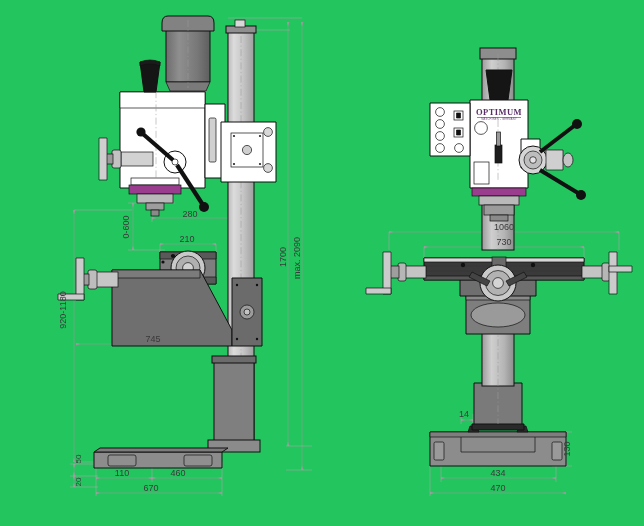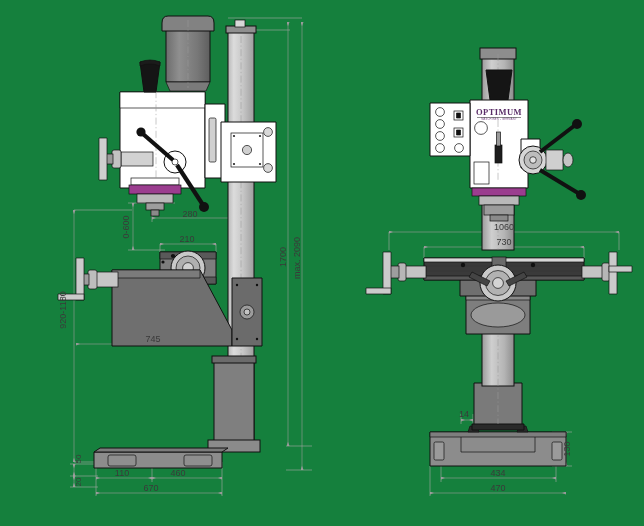--- a/index.html
+++ b/index.html
@@ -6,21 +6,21 @@
   * { box-sizing: border-box; }
   html, body {
     margin: 0; padding: 0;
     background: #ffffff;
     font-family: "Liberation Sans", sans-serif;
   }
   #canvas {
     position: relative;
     width: 644px;
     height: 526px;
-    background: #15803d;
+    background: #22c55e;
     overflow: hidden;
   }
   svg.dwg { position: absolute; top: 0; left: 0; width: 644px; height: 526px; }
   .dimtext {
     font-family: "Liberation Sans", sans-serif;
     font-size: 9px;
     fill: #3a3a3a;
   }
   .dimtext-sm {
     font-family: "Liberation Sans", sans-serif;

